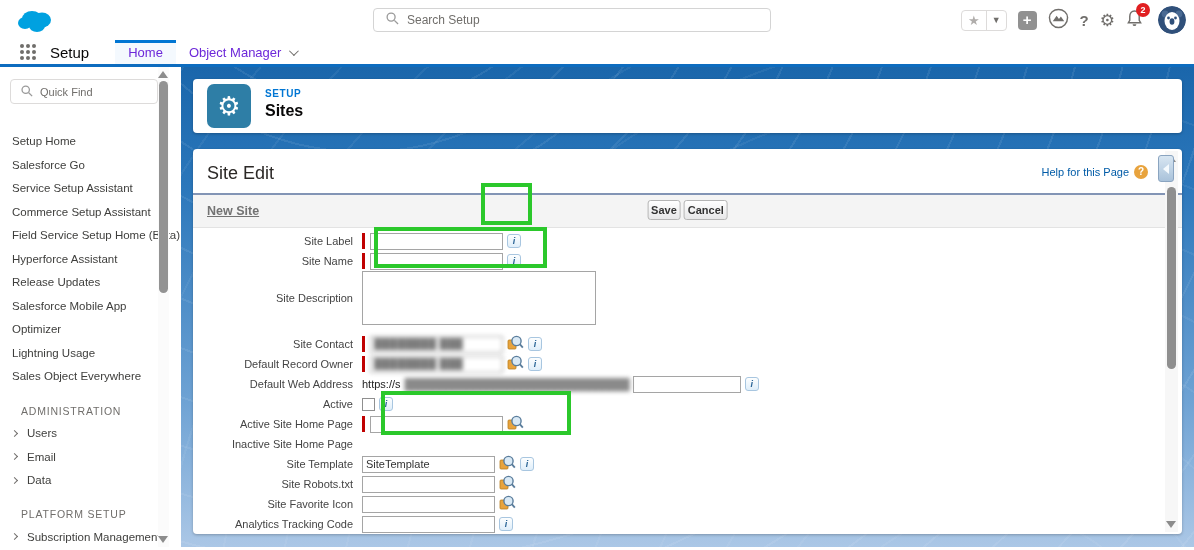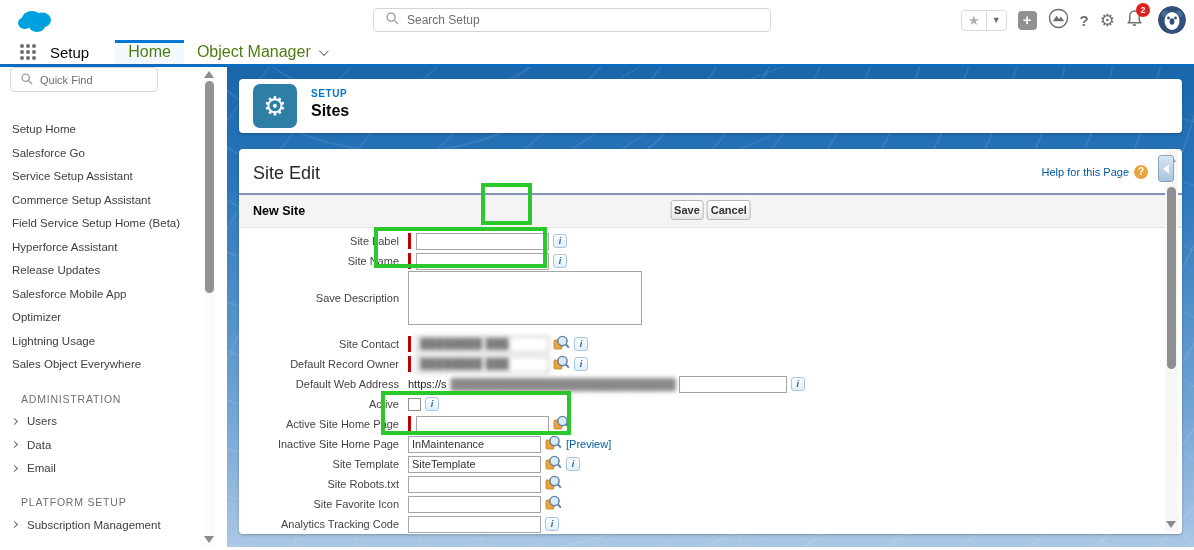--- a/index.html
+++ b/index.html
@@ -23,29 +23,29 @@
   .gear-glyph { font-size:17px; color:#706e6b; line-height:1; }
   .bell-wrap { position:relative; }
   .badge { position:absolute; top:-6px; right:-7px; min-width:14px; height:14px; border-radius:8px; background:#e11f21; color:#fff; font-size:9px; font-weight:bold; text-align:center; line-height:14px; padding:0 3px; }
   .avatar { width:28px; height:28px; border-radius:50%; overflow:hidden; margin-left:4px; }
 
   
   .navbar { position:relative; height:27px; background:#fff; border-bottom:3px solid #0d6cbf; display:flex; align-items:stretch; }
   .waffle { display:grid; grid-template-columns:repeat(3,4px); grid-template-rows:repeat(3,4px); gap:2px; align-self:center; margin-left:20px; }
   .waffle i { width:4px; height:4px; border-radius:50%; background:#706e6b; }
   .app-label { font-size:15px; color:#080707; align-self:center; margin:0 26px 0 14px; }
-  .tab { display:flex; align-items:center; padding:0 13px; font-size:16px; color:#4d7c0f; cursor:pointer; }
+  .tab { display:flex; align-items:center; padding:0 13px; font-size:13px; color:#6d28d9; cursor:pointer; }
   .tab.active { background:#f4f9fe; box-shadow:inset 0 3px 0 #0176d3; }
   .chev-down { width:7px; height:7px; border-right:1.5px solid #706e6b; border-bottom:1.5px solid #706e6b; transform:rotate(45deg) translateY(-2px); margin-left:8px; }
 
   
   .app-body { display:flex; height:480px; }
 
   
-  .sidebar { position:relative; width:227px; background:#fff; flex:none; }
+  .sidebar { position:relative; width:181px; background:#fff; padding-top:12px; flex:none; }
   .quickfind { margin-left:10px; width:148px; height:25px; border:1px solid #dddbda; border-radius:4px; display:flex; align-items:center; }
   .quickfind .mag { margin:0 7px 0 10px; }
   .quickfind input { border:none; outline:none; width:100px; font-size:11px; font-family:"Liberation Sans",sans-serif; color:#3e3e3c; }
   .quickfind input::placeholder { color:#706e6b; }
   .side-list { margin-top:26px; }
   .side-item { font-size:11.5px; color:#3e3e3c; padding-left:12px; height:23.5px; line-height:23.5px; white-space:nowrap; cursor:pointer; }
   .side-section { font-size:10.5px; letter-spacing:.8px; color:#706e6b; padding-left:12px; height:22px; line-height:22px; margin-top:11px; white-space:nowrap;margin-left:9px; }
   .side-exp { display:flex; align-items:center; font-size:11.5px; color:#3e3e3c; padding-left:12px; height:23.5px; cursor:pointer; white-space:nowrap;text-align:center; }
   .exp-chev { width:5px; height:5px; border-right:1.2px solid #706e6b; border-bottom:1.2px solid #706e6b; transform:rotate(-45deg); margin-right:10px; flex:none; }
   .sb-scroll-track { position:absolute; right:12px; top:0; bottom:0; width:11px; background:#fbfbfb; }
@@ -68,21 +68,21 @@
   .setup-tile .gear-white { font-size:26px; color:#fff; line-height:1; }
   .eyebrow { position:absolute; left:72px; top:9px; font-size:10px; letter-spacing:.6px; color:#0176d3; font-weight:bold; }
   .page-title { position:absolute; left:72px; top:23px; font-size:16px; font-weight:bold; color:#080707; }
 
   .card-main { left:12px; right:12px; top:82px; bottom:13px; overflow:hidden; }
   .se-title { position:absolute; left:14px; top:14px; font-size:18px; color:#2b2826; }
   .help-link { position:absolute; right:34px; top:16px; font-size:11px; color:#015ba7; display:flex; align-items:center; gap:5px; cursor:pointer; }
   .help-orange { width:14px; height:14px; border-radius:50%; background:#e8a33d; color:#fff; font-size:10px; font-weight:bold; text-align:center; line-height:14px; }
   .se-divider { position:absolute; left:0; right:0; top:44px; height:2px; background:#8294b5; }
   .section-bar { position:absolute; left:0; right:0; top:46px; height:33px; background:#f4f4f4; border-bottom:1px solid #e3e3e3; }
-  .section-title { position:absolute; left:14px; top:9px; font-size:12.5px; font-weight:bold; color:#000000; }
+  .section-title { position:absolute; left:14px; top:9px; font-size:12.5px; font-weight:bold; color:#737373;text-decoration:underline; }
   .btn-row { position:absolute; left:50%; transform:translateX(-50%); top:5px; display:flex; gap:3px; }
   .cbtn { font-size:11px; font-weight:bold; color:#333; background:linear-gradient(#ffffff,#e7e7e8); border:1px solid #b5b5b5; border-radius:3px; padding:3px 3px; cursor:pointer; font-family:"Liberation Sans",sans-serif; }
 
   
   .form-area { position:absolute; left:0; right:20px; top:82px; }
   .frow { display:flex; align-items:center; min-height:20px; margin-bottom:0; }
   .frow.gap-after { margin-bottom:9px; }
   .flabel { width:169px; flex:none; text-align:right; font-size:11px; color:#444; padding-right:9px; line-height:13px; }
   .fctrl { display:flex; align-items:center; gap:4px; }
   .reqbar { width:3px; height:16px; background:#c00101; margin-right:1px; flex:none; }
@@ -211,25 +211,25 @@
           <div class="side-item">Optimizer</div>
           <div class="side-item">Lightning Usage</div>
           <div class="side-item">Sales Object Everywhere</div>
           <div class="side-section">ADMINISTRATION</div>
           <div class="side-exp">
             <span class="exp-chev"></span>
             <span>Users</span>
           </div>
           <div class="side-exp">
             <span class="exp-chev"></span>
-            <span>Data</span>
+            <span>Email</span>
           </div>
           <div class="side-exp">
             <span class="exp-chev"></span>
-            <span>Email</span>
+            <span>Data</span>
           </div>
           <div class="side-section">PLATFORM SETUP</div>
           <div class="side-exp">
             <span class="exp-chev"></span>
             <span>Subscription Management</span>
           </div>
         </div>
       <div class="sb-scroll-track"></div>
       <div class="sb-thumb"></div>
       <div class="arrow-up sb-up"></div>
@@ -272,21 +272,21 @@
             </div>
             <div class="frow">
               <div class="flabel">Site Name</div>
               <div class="fctrl">
                 <span class="reqbar"></span>
                 <input class="tin" style="">
                 <span class="info-ic">i</span>
               </div>
             </div>
             <div class="frow gap-after">
-              <div class="flabel">Save Description</div>
+              <div class="flabel">Site Description</div>
               <div class="fctrl">
                 <textarea class="tarea" style=""></textarea>
               </div>
             </div>
             <div class="frow">
               <div class="flabel">Site Contact</div>
               <div class="fctrl">
                 <span class="reqbar"></span>
                 <input class="tin blurred" value="████████ ███" style="">
                 <span class="lookup"><svg width="17" height="15" viewBox="0 0 17 15">
@@ -333,29 +333,20 @@
                 <input class="tin" style="">
                 <span class="lookup"><svg width="17" height="15" viewBox="0 0 17 15">
                     <rect x="1" y="5" width="8" height="9" rx="1" fill="#e8a33d" stroke="#b97d20" stroke-width="0.8"></rect>
                     <circle cx="9.5" cy="6" r="4.6" fill="#d9e9f5" stroke="#5a7d9c" stroke-width="1.4"></circle>
                     <line x1="12.8" y1="9.2" x2="15.8" y2="12.6" stroke="#5a7d9c" stroke-width="1.8"></line>
                   </svg></span>
               </div>
             </div>
             <div class="frow">
               <div class="flabel">Inactive Site Home Page</div>
-              <div class="fctrl">
-                <input class="tin" value="InMaintenance" style="">
-                <span class="lookup"><svg width="17" height="15" viewBox="0 0 17 15">
-                    <rect x="1" y="5" width="8" height="9" rx="1" fill="#e8a33d" stroke="#b97d20" stroke-width="0.8"></rect>
-                    <circle cx="9.5" cy="6" r="4.6" fill="#d9e9f5" stroke="#5a7d9c" stroke-width="1.4"></circle>
-                    <line x1="12.8" y1="9.2" x2="15.8" y2="12.6" stroke="#5a7d9c" stroke-width="1.8"></line>
-                  </svg></span>
-                <span class="preview-link">[Preview]</span>
-              </div>
             </div>
             <div class="frow">
               <div class="flabel">Site Template</div>
               <div class="fctrl">
                 <input class="tin" value="SiteTemplate" style="">
                 <span class="lookup"><svg width="17" height="15" viewBox="0 0 17 15">
                     <rect x="1" y="5" width="8" height="9" rx="1" fill="#e8a33d" stroke="#b97d20" stroke-width="0.8"></rect>
                     <circle cx="9.5" cy="6" r="4.6" fill="#d9e9f5" stroke="#5a7d9c" stroke-width="1.4"></circle>
                     <line x1="12.8" y1="9.2" x2="15.8" y2="12.6" stroke="#5a7d9c" stroke-width="1.8"></line>
                   </svg></span>

